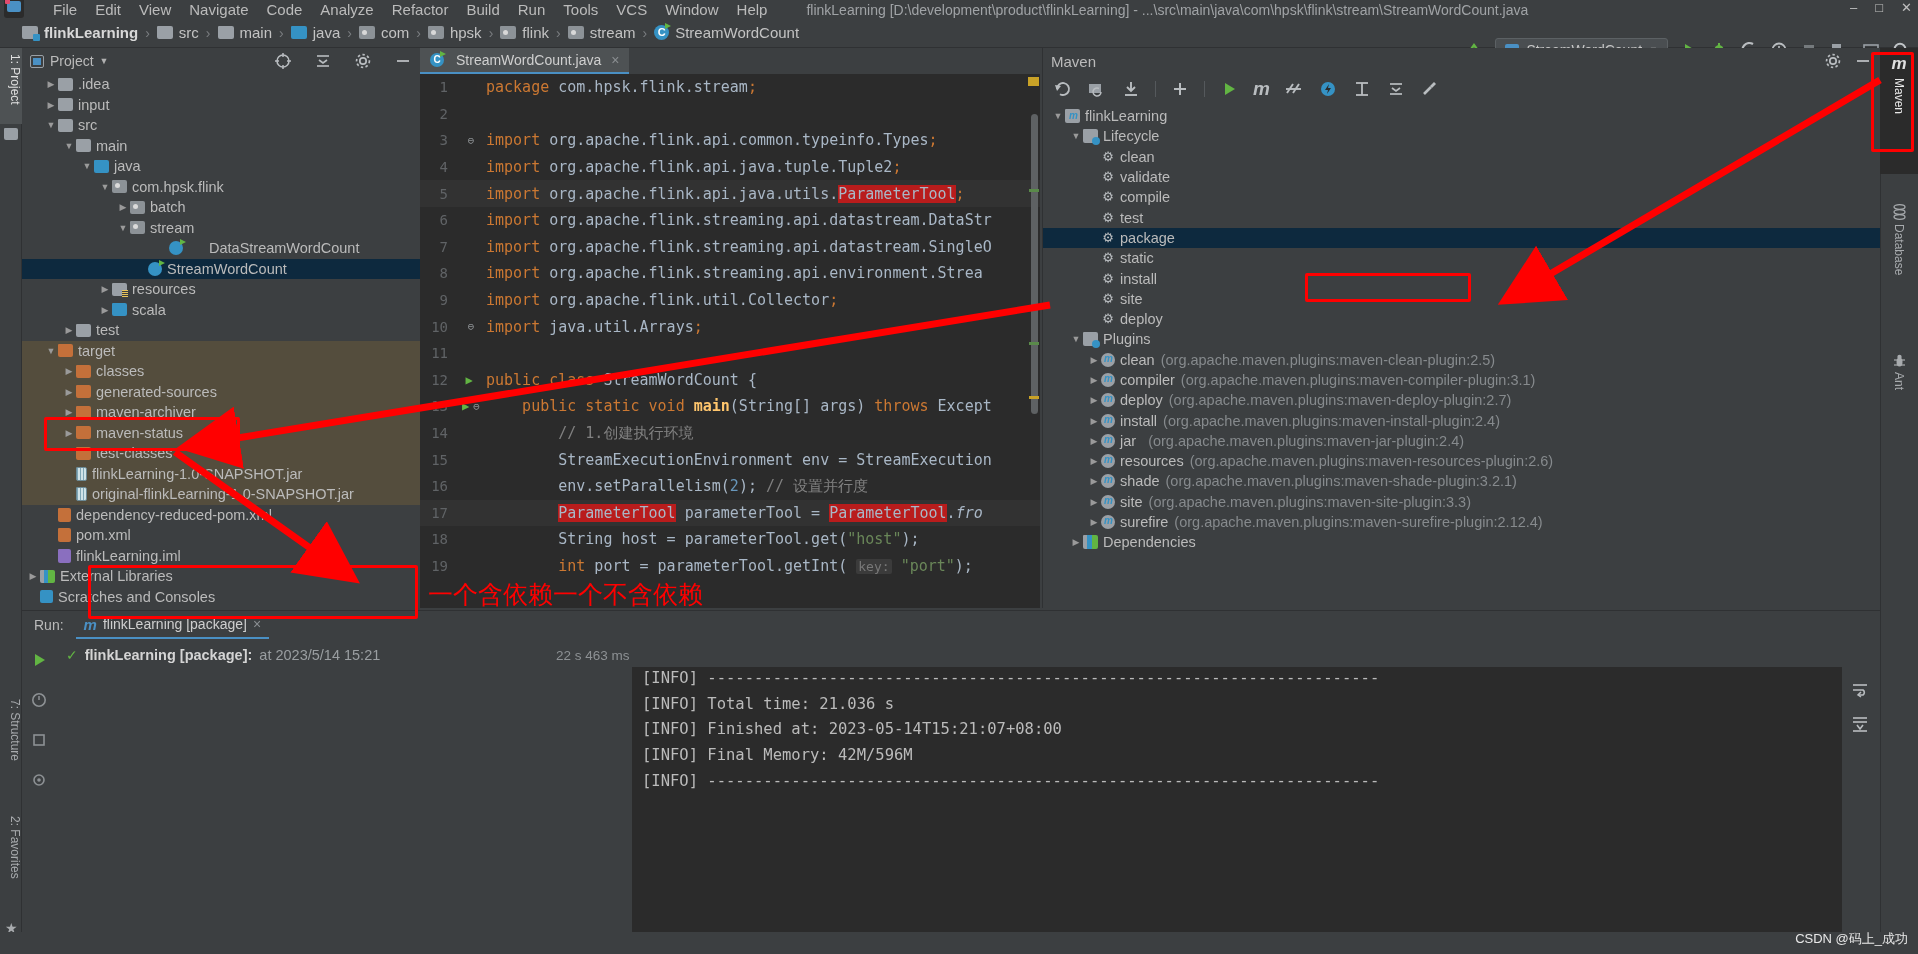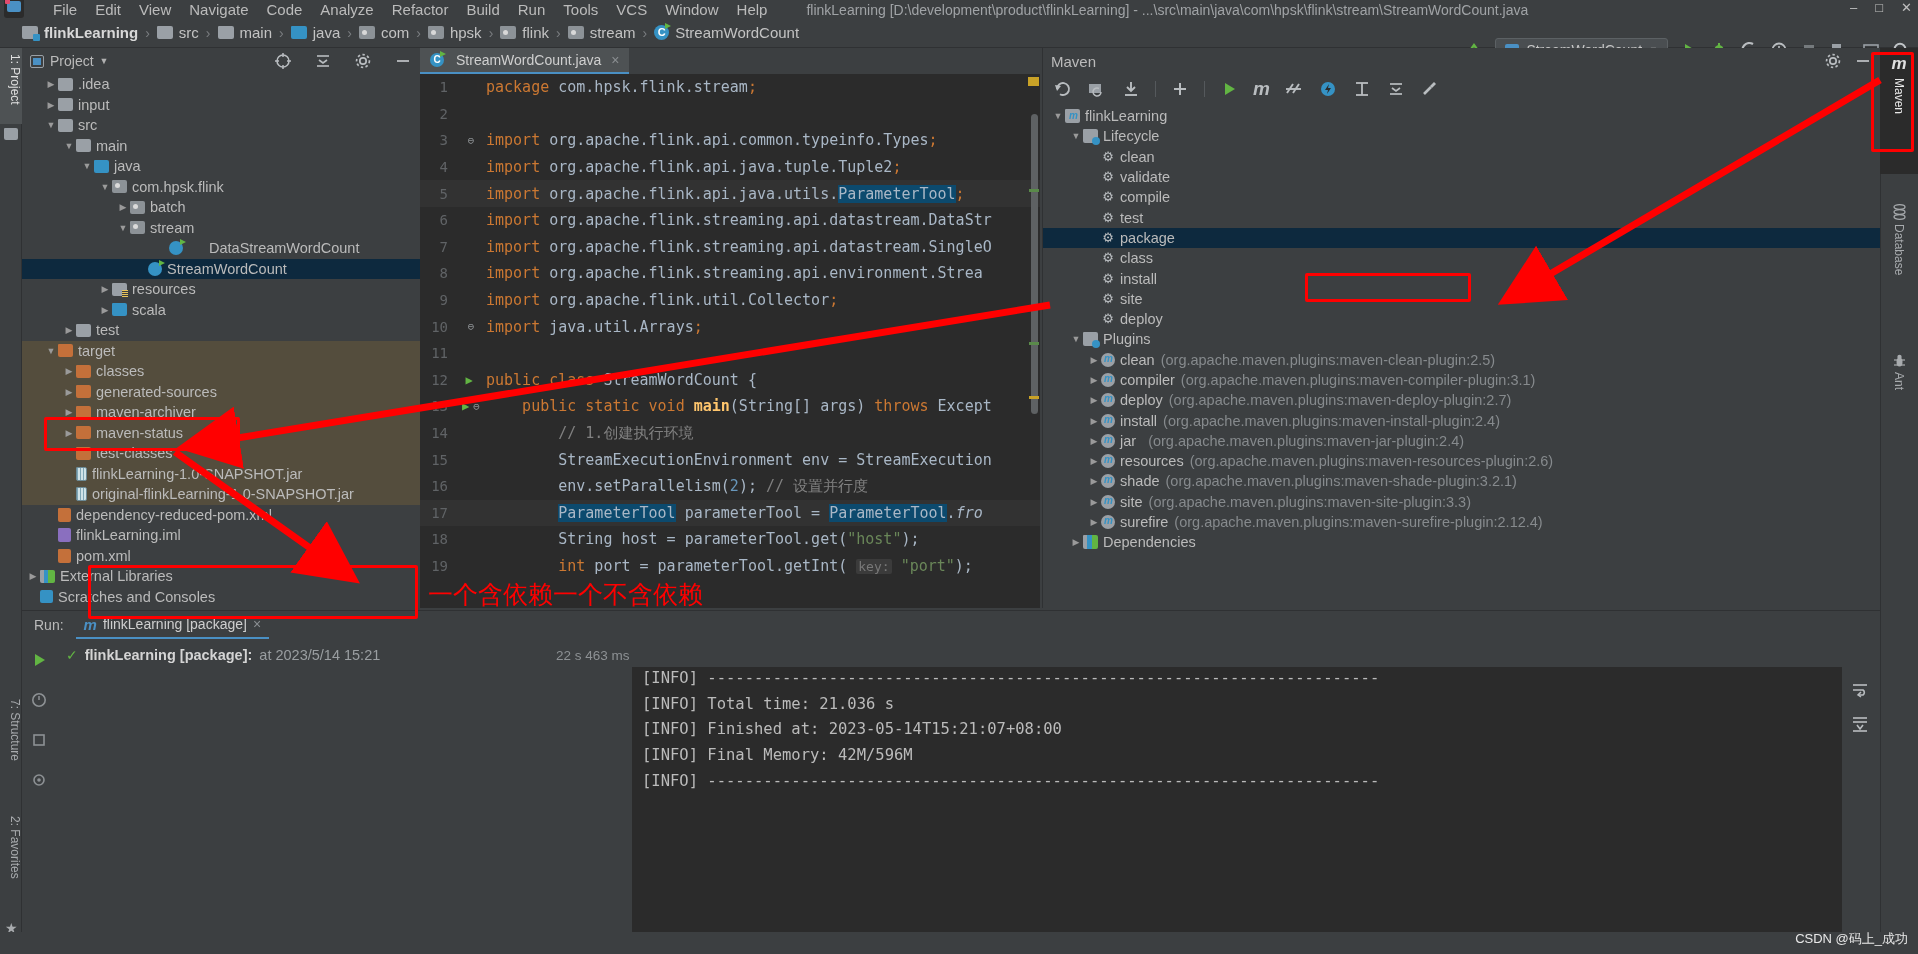--- a/index.html
+++ b/index.html
@@ -162,21 +162,21 @@
   }
   .cline { display: flex; height: 26.6px; align-items: center; white-space: pre; }
   .cline.hl { background: #323232; }
   .lnum { width: 36px; text-align: right; color: #606366; padding-right: 8px; flex: none; font-size: 14px; }
   .gut { width: 30px; flex: none; text-align: center; color: #9a9a9a; font-size: 11px; position: relative; }
   .ctext { color: #a9b7c6; }
   .k { color: #cc7832; }          
   .s { color: #6a8759; }          
   .n { color: #6897bb; }          
   .cm { color: #808080; }
-  .hlw { background: #0c4a6e; }   
+  .hlw { background: #b91c1c; }   
   .it { font-style: italic; color: #a9b7c6; }
   .par { background:#3b3b3b; color:#787878; border-radius:2px; padding:0 2px; font-size:13px;}
   .runtri { color: #62b543; font-size: 12px; }
   .vscroll {
     position: absolute; right: 2px; top: 40px; width: 7px; height: 300px;
     background: #5e6163; border-radius: 4px;
   }
   .markbar { position:absolute; right:0; top:0; width: 12px; height: 534px; }
   .mark { position:absolute; right:1px; width:10px; height:3px; }
 
@@ -519,27 +519,27 @@
           <span class="tico jar"></span>
           <span>original-flinkLearning-1.0-SNAPSHOT.jar</span>
         </div>
         <div class="trow" style="padding-left: 22px;">
           <span class="arrow none"></span>
           <span class="tico xml"></span>
           <span>dependency-reduced-pom.xml</span>
         </div>
         <div class="trow" style="padding-left: 22px;">
           <span class="arrow none"></span>
+          <span class="tico xml"></span>
+          <span>pom.xml</span>
+        </div>
+        <div class="trow" style="padding-left: 22px;">
+          <span class="arrow none"></span>
           <span class="tico iml"></span>
           <span>flinkLearning.iml</span>
-        </div>
-        <div class="trow" style="padding-left: 22px;">
-          <span class="arrow none"></span>
-          <span class="tico xml"></span>
-          <span>pom.xml</span>
         </div>
         <div class="trow" style="padding-left: 4px;">
           <span class="arrow">▶</span>
           <span class="tico libs"></span>
           <span>External Libraries</span>
         </div>
         <div class="trow" style="padding-left: 4px;">
           <span class="arrow none"></span>
           <span class="tico scratch"></span>
           <span>Scratches and Consoles</span>
@@ -676,21 +676,21 @@
           <span>test</span>
         </div>
         <div class="mrow sel" style="padding-left: 44px;">
           <span class="arrow none"></span>
           <span class="gear">⚙</span>
           <span>package</span>
         </div>
         <div class="mrow" style="padding-left: 44px;">
           <span class="arrow none"></span>
           <span class="gear">⚙</span>
-          <span>class</span>
+          <span>static</span>
         </div>
         <div class="mrow" style="padding-left: 44px;">
           <span class="arrow none"></span>
           <span class="gear">⚙</span>
           <span>install</span>
         </div>
         <div class="mrow" style="padding-left: 44px;">
           <span class="arrow none"></span>
           <span class="gear">⚙</span>
           <span>site</span>

